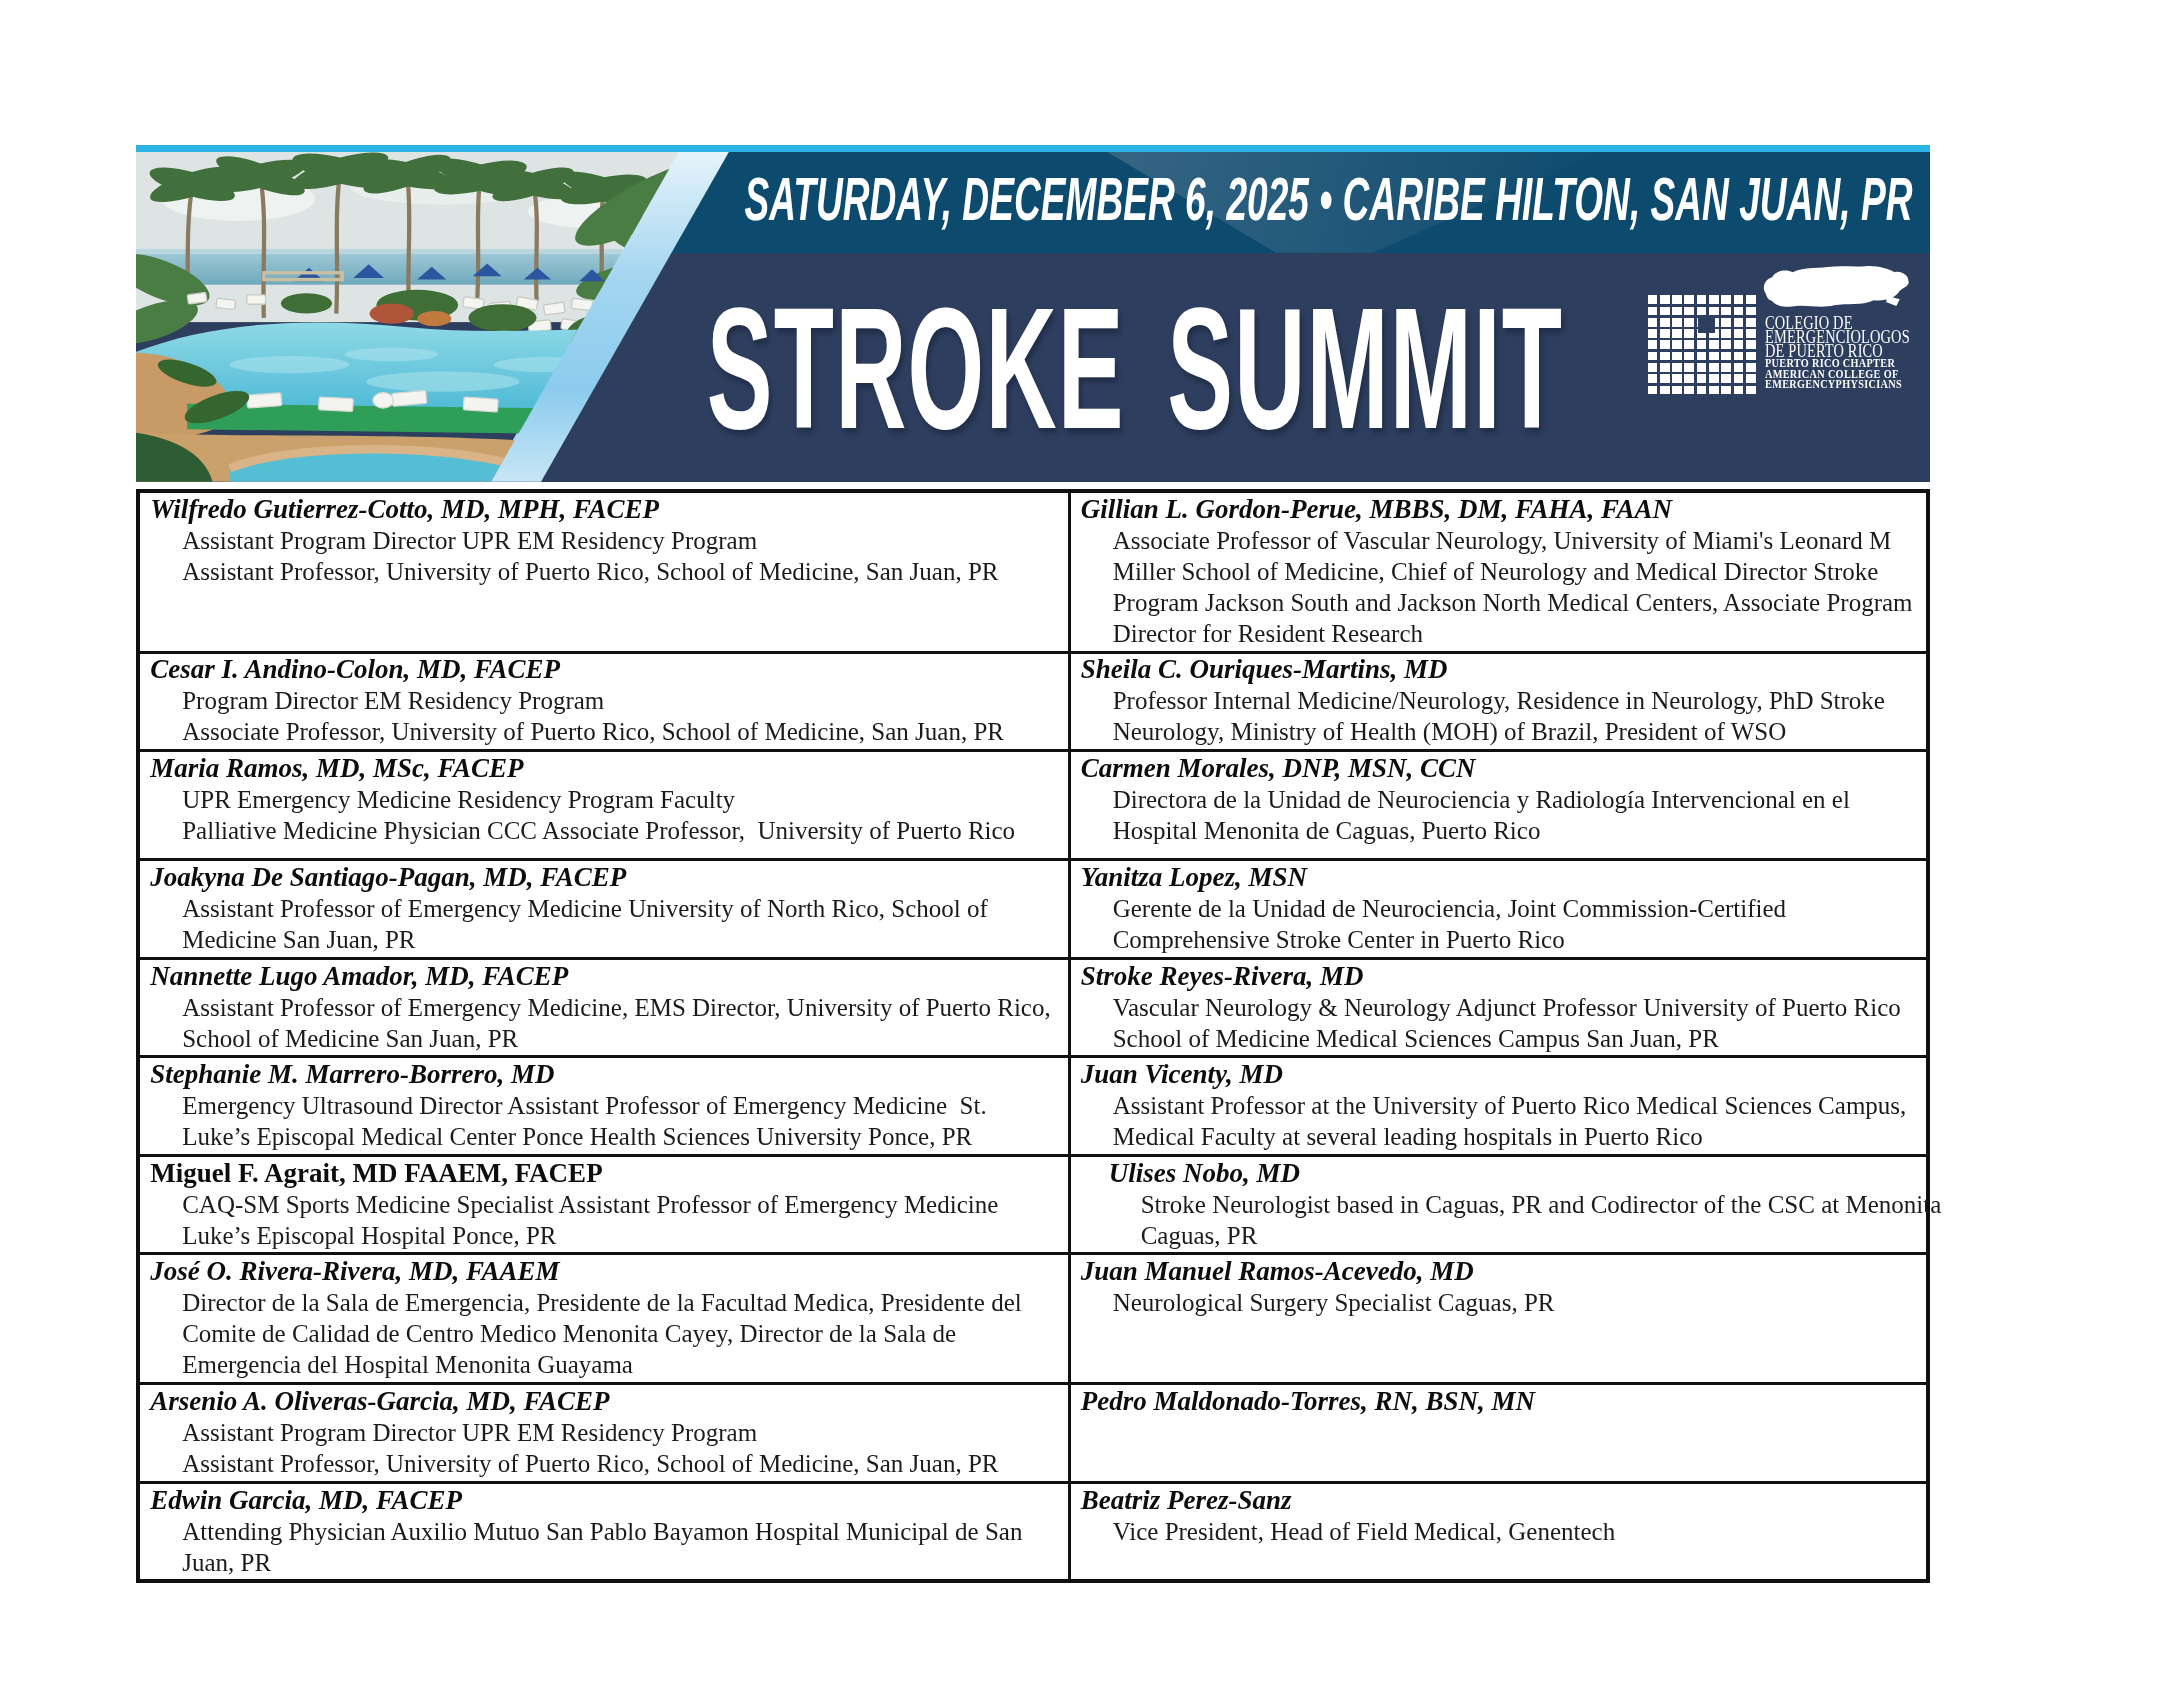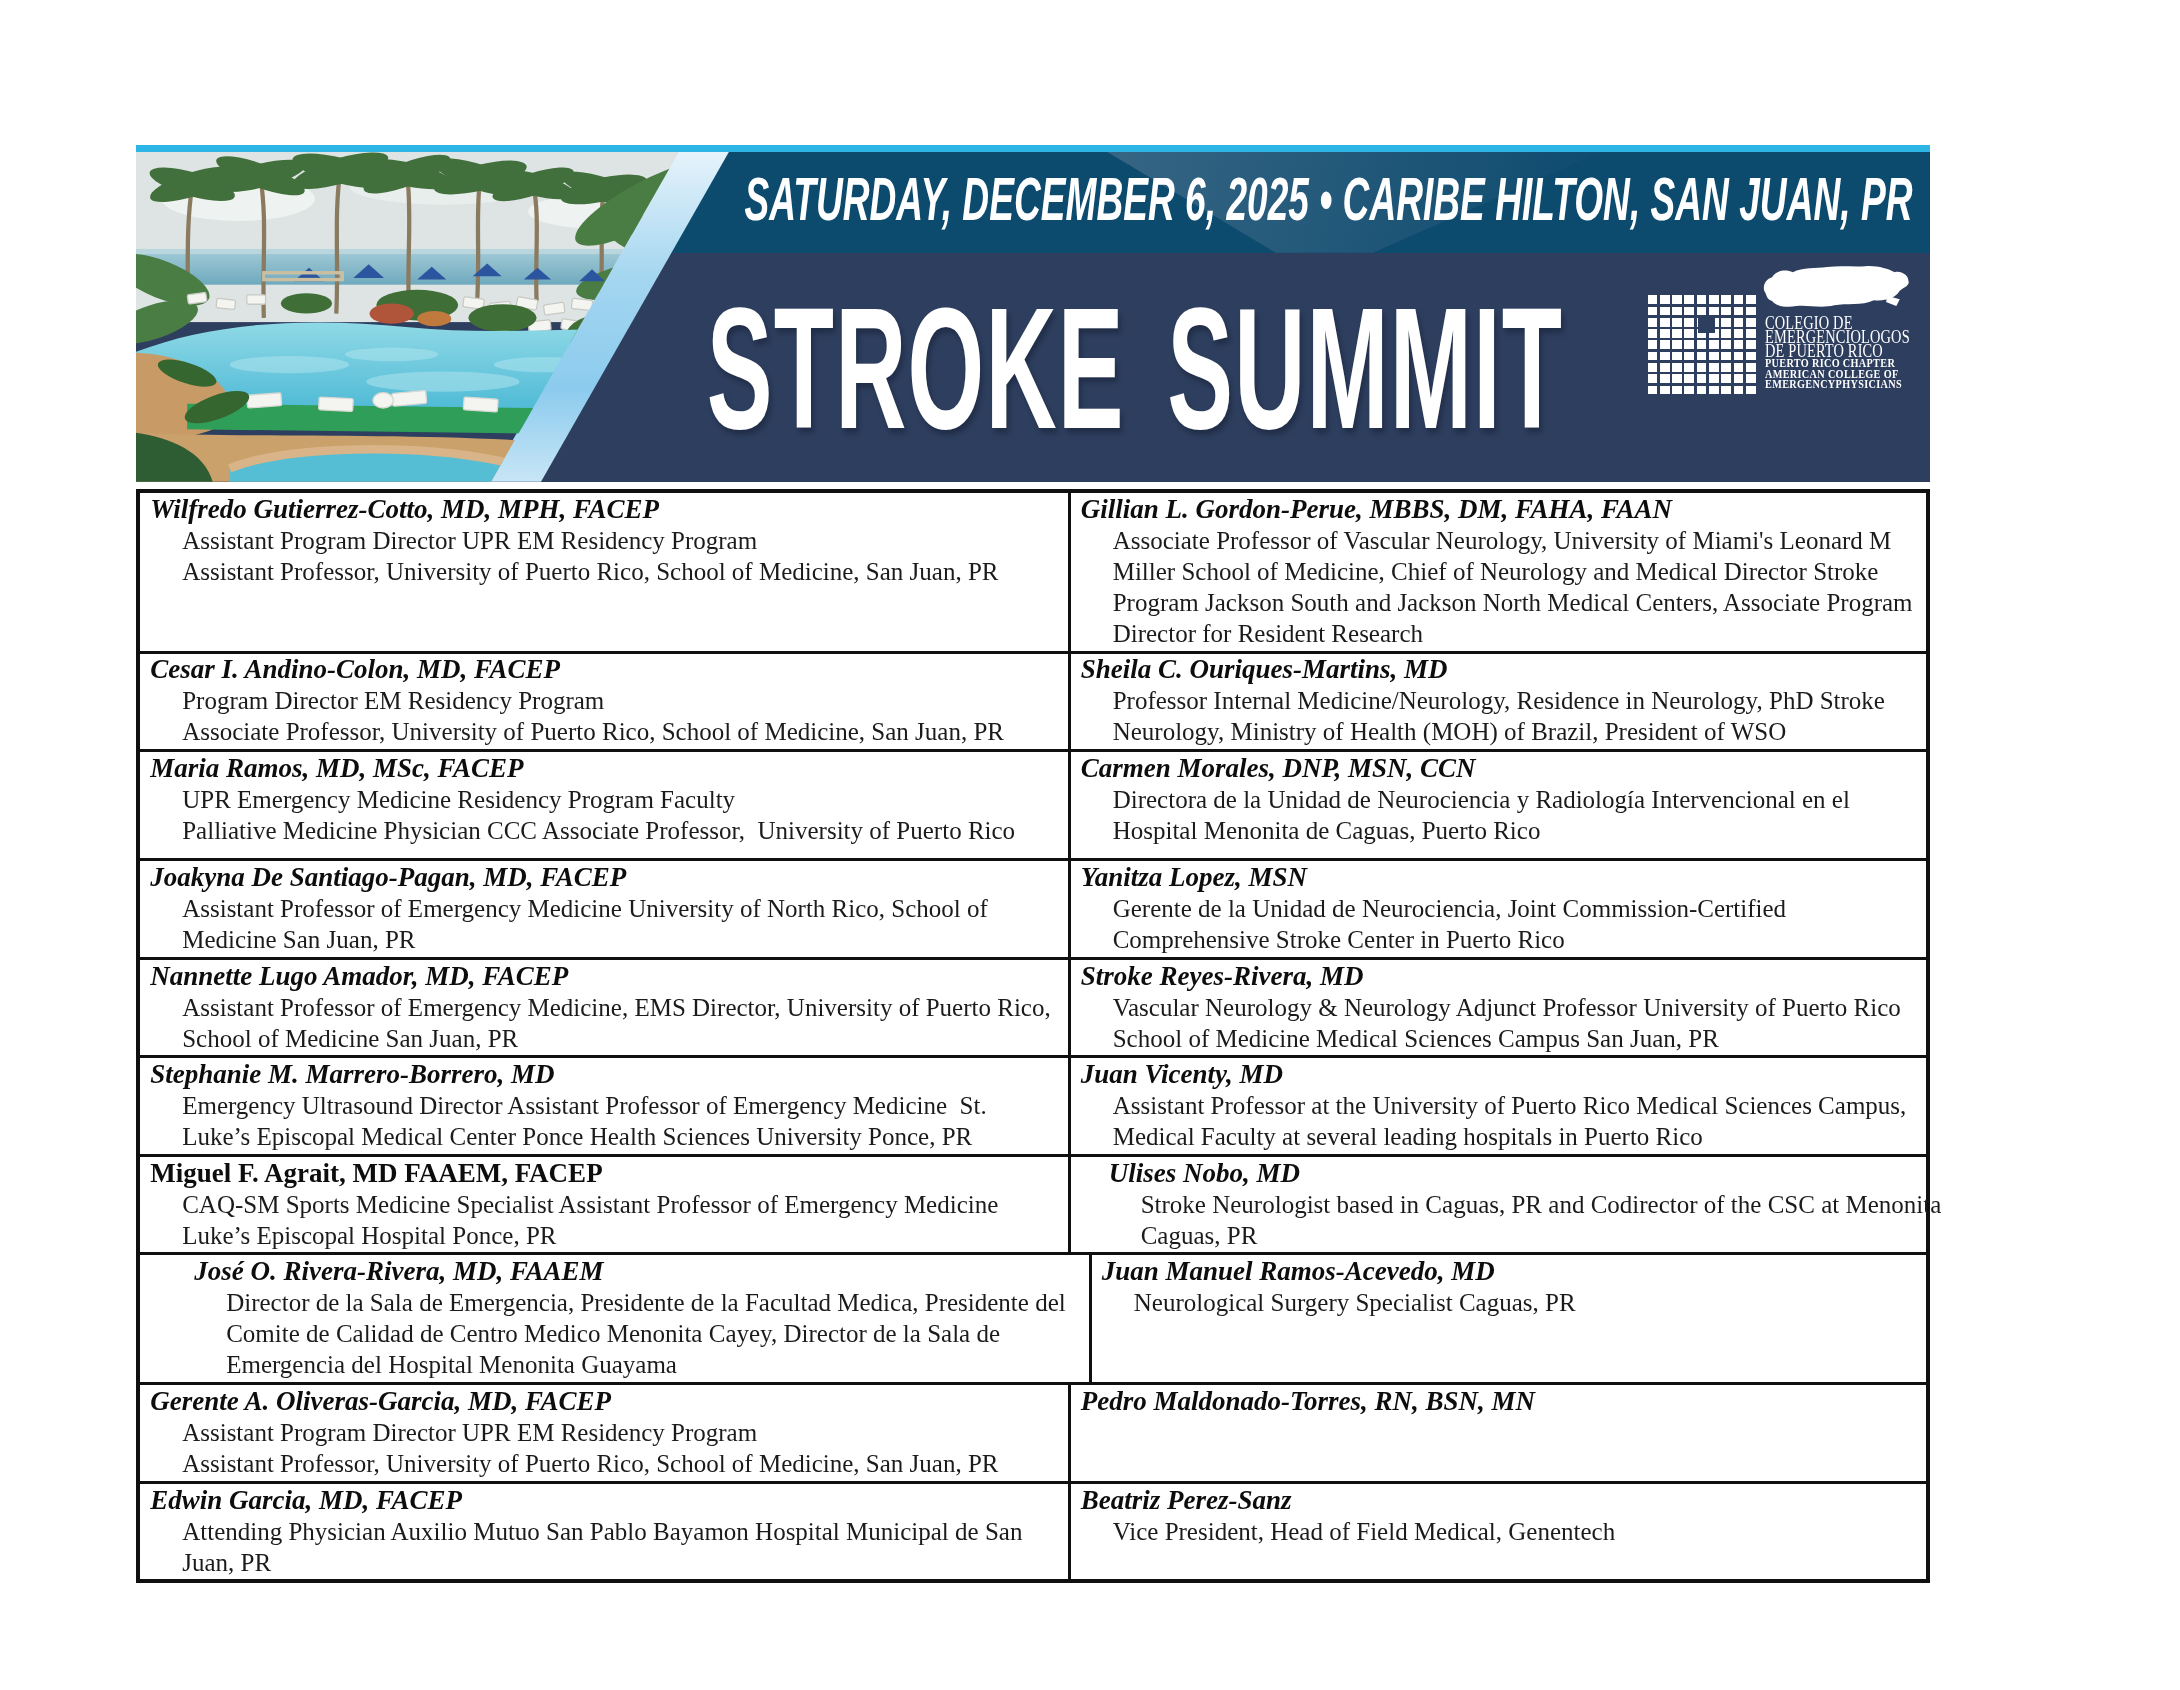--- a/index.html
+++ b/index.html
@@ -43,21 +43,21 @@
   .speakers{position:absolute;left:136px;top:489px;width:1794px;border:4.3px solid #101010;background:#fff;box-sizing:border-box;}
   .t-row{display:grid;grid-template-columns:52.1% 47.9%;border-top:3.4px solid #101010;}
   .t-row:first-child{border-top:none;}
   .t-row:nth-child(1){min-height:151px;}
   .t-row:nth-child(2){min-height:86px;}
   .t-row:nth-child(3){min-height:106px;}
   .t-row:nth-child(4){min-height:92px;}
   .t-row:nth-child(5){min-height:89px;}
   .t-row:nth-child(6){min-height:91px;}
   .t-row:nth-child(7){min-height:90px;gap:28px;}
-  .t-row:nth-child(8){min-height:118px;padding-left:44px;}
+  .t-row:nth-child(8){min-height:118px;}
   .t-row:nth-child(9){min-height:90px;}
   .t-row:nth-child(10){min-height:90px;}
   .t-cell{padding:0.9px 8.5px 1.7px 10.2px;box-sizing:border-box;}
   .t-cell.left{border-right:3.4px solid #101010;}
   .name{font-weight:bold;font-style:italic;font-size:27px;line-height:31px;color:#0d0d0d;}
   .name.upright{font-style:normal;}
   .bio{font-size:25px;line-height:31px;color:#1b1b1b;white-space:pre-wrap;margin-left:32px;}
 </style>
 </head>
 <body>
@@ -280,21 +280,21 @@
         <div class="name">José O. Rivera-Rivera, MD, FAAEM</div>
         <div class="bio">Director de la Sala de Emergencia, Presidente de la Facultad Medica, Presidente del Comite de Calidad de Centro Medico Menonita Cayey, Director de la Sala de Emergencia del Hospital Menonita Guayama</div>
       </div>
       <div class="t-cell right">
         <div class="name">Juan Manuel Ramos-Acevedo, MD</div>
         <div class="bio">Neurological Surgery Specialist Caguas, PR</div>
       </div>
     </div>
     <div class="t-row">
       <div class="t-cell left">
-        <div class="name">Gerente A. Oliveras-Garcia, MD, FACEP</div>
+        <div class="name">Arsenio A. Oliveras-Garcia, MD, FACEP</div>
         <div class="bio">Assistant Program Director UPR EM Residency Program</div>
         <div class="bio">Assistant Professor, University of Puerto Rico, School of Medicine, San Juan, PR</div>
       </div>
       <div class="t-cell right">
         <div class="name">Pedro Maldonado-Torres, RN, BSN, MN</div>
       </div>
     </div>
     <div class="t-row">
       <div class="t-cell left">
         <div class="name">Edwin Garcia, MD, FACEP</div>

